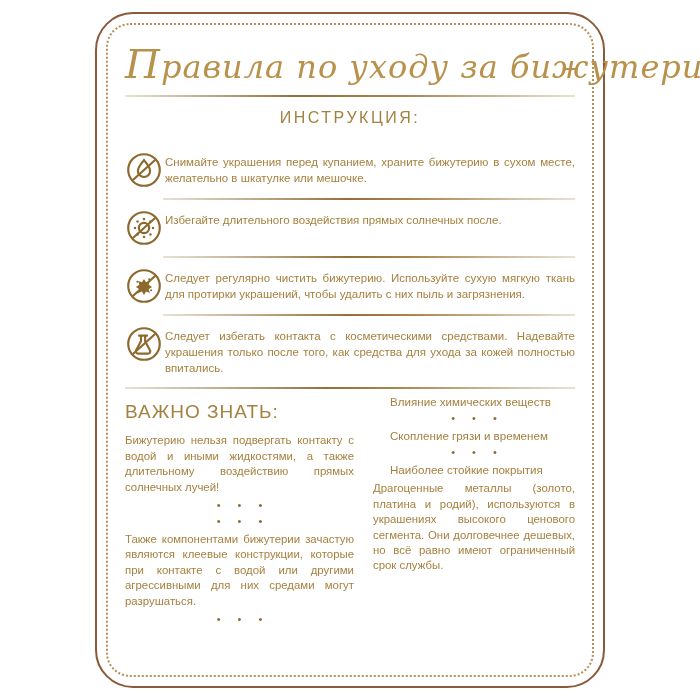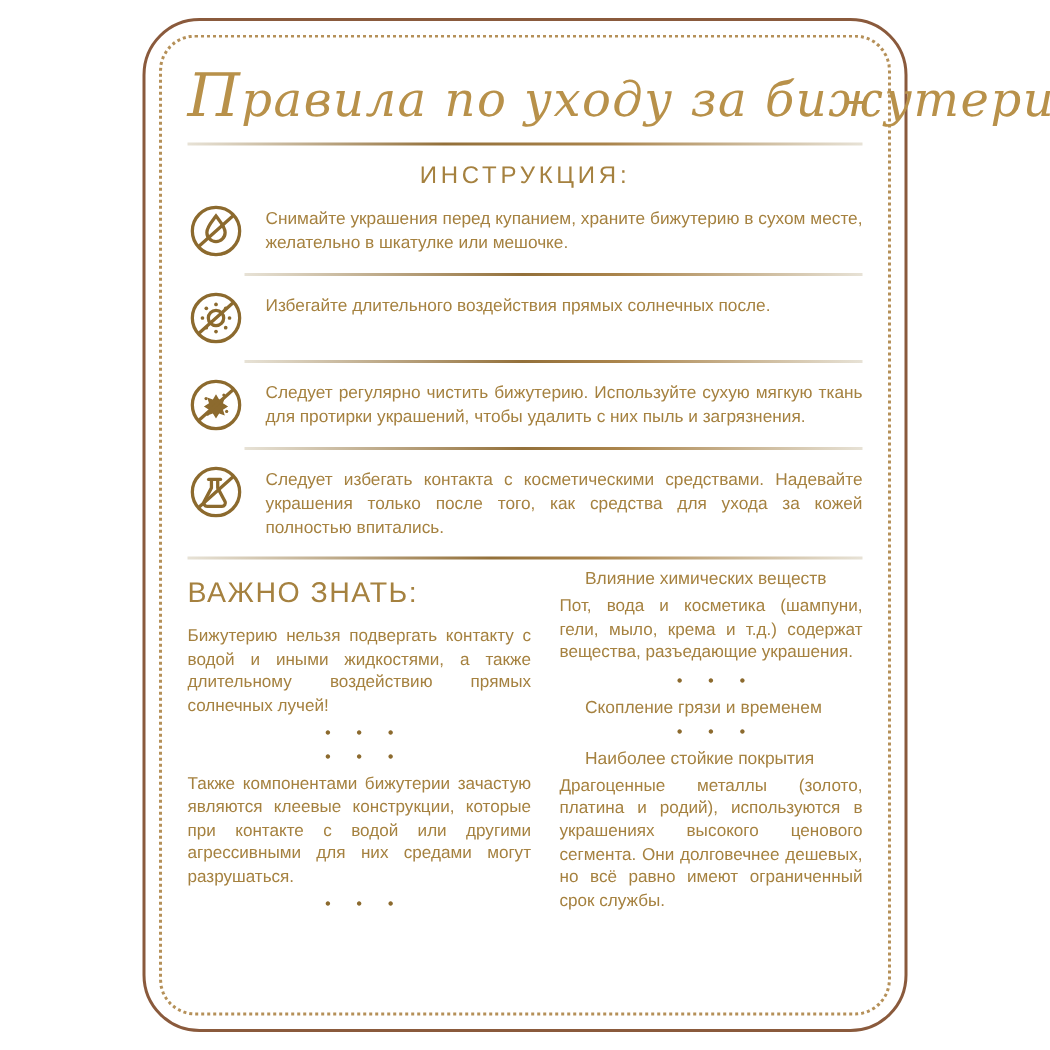--- a/index.html
+++ b/index.html
@@ -22,23 +22,23 @@
     font-family:"DejaVu Serif",serif;font-style:italic;font-weight:400;
     font-size:32px;color:#b8914a;letter-spacing:1px;white-space:nowrap;
   }
   .title::first-letter{font-size:1.25em;}
   .grad-line{
     height:2px;border:none;margin:0 0 12px 0;
     background:linear-gradient(90deg,#e7e2d6 0%,#93703a 38%,#aa844b 62%,#e7e2d6 100%);
   }
   .instructions-heading{
     text-align:center;font-size:16px;font-weight:500;letter-spacing:2.5px;
-    color:#a5813f;margin:0 0 8px 0;
+    color:#a5813f;margin:0 0 24px 0;
   }
-  .inst-row{display:flex;gap:14px;align-items:flex-start;}
+  .inst-row{display:flex;gap:2px;align-items:flex-start;}
   .inst-icon{width:38px;height:38px;flex:none;}
   .inst-text{
     font-size:11.5px;line-height:1.4;color:#a5813f;text-align:justify;
     padding-top:3px;flex:1;
   }
   .inst-divider{
     height:2px;border:none;margin:9px 0 9px 38px;
     background:linear-gradient(90deg,#e7e2d6 0%,#93703a 45%,#aa844b 60%,#e7e2d6 100%);
   }
   .inst-divider.full{margin-left:0;margin-top:11px;margin-bottom:6px;}
@@ -152,21 +152,20 @@
           <div class="dots">• • •</div>
           <div class="dots">• • •</div>
           <p class="body-p">Также компонентами бижутерии зачастую являются клеевые конструкции, которые при контакте с водой или другими агрессивными для них средами могут разрушаться.</p>
           <div class="dots">• • •</div>
 
         </div>
 
         <div class="col-right">
 
           <p class="subheading u">Влияние химических веществ</p>
-          <p class="body-p">Пот, вода и косметика (шампуни, гели, мыло, крема и т.д.) содержат вещества, разъедающие украшения.</p>
           <div class="dots">• • •</div>
 
           <p class="subheading u">Скопление грязи и временем</p>
           <div class="dots">• • •</div>
 
           <p class="subheading u">Наиболее стойкие покрытия</p>
           <p class="body-p">Драгоценные металлы (золото, платина и родий), используются в украшениях высокого ценового сегмента. Они долговечнее дешевых, но всё равно имеют ограниченный срок службы.</p>
 
         </div>
 

